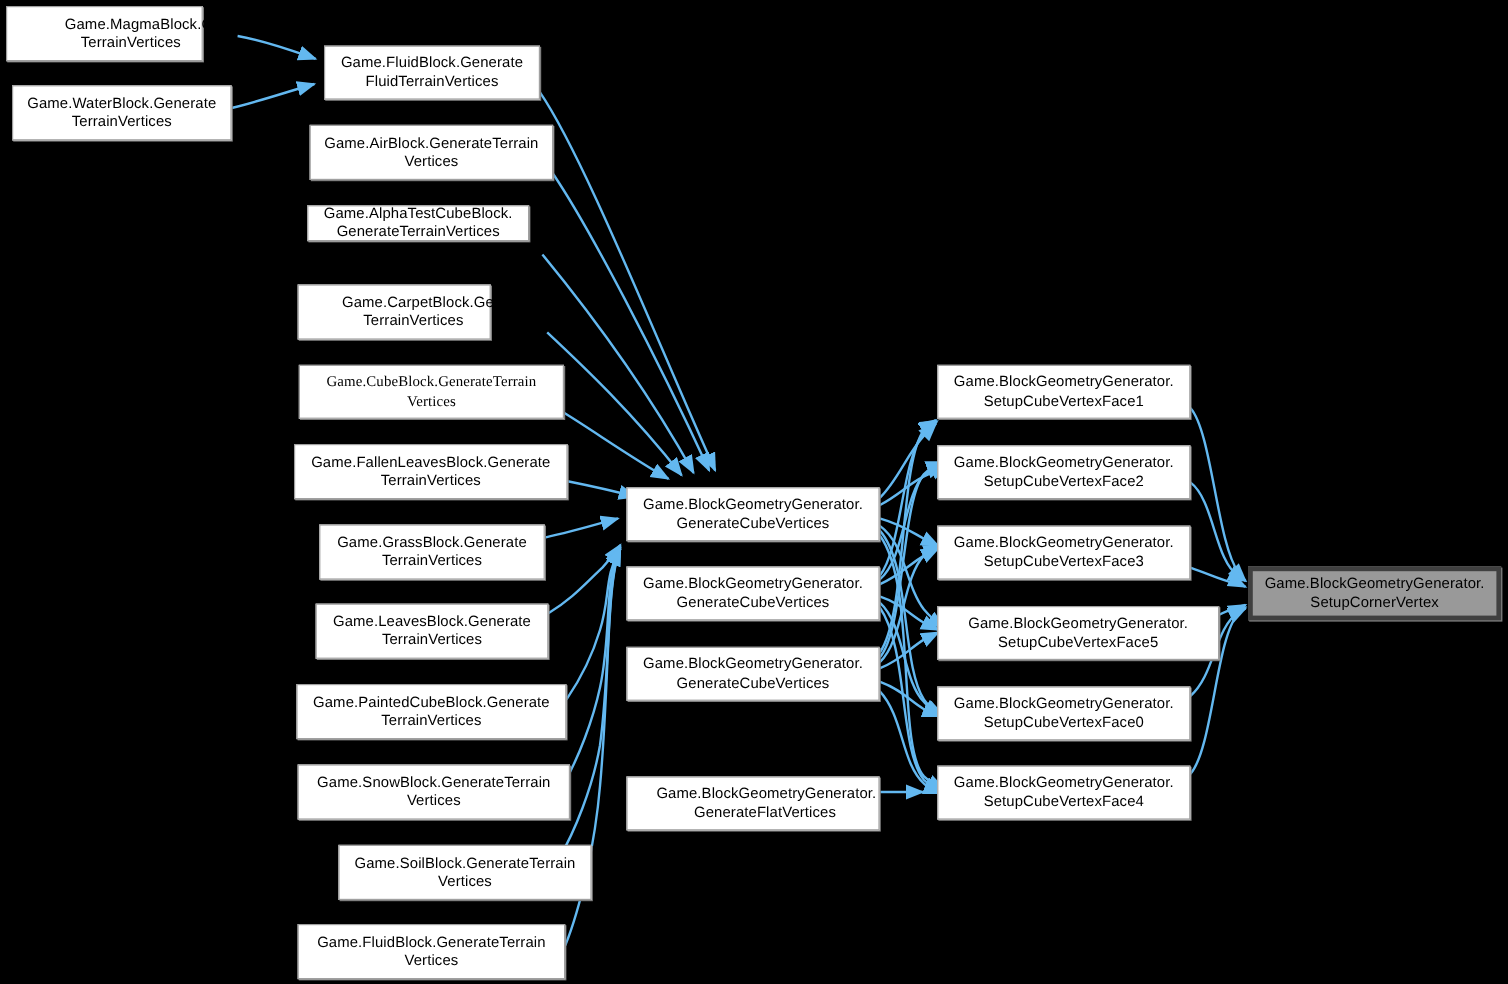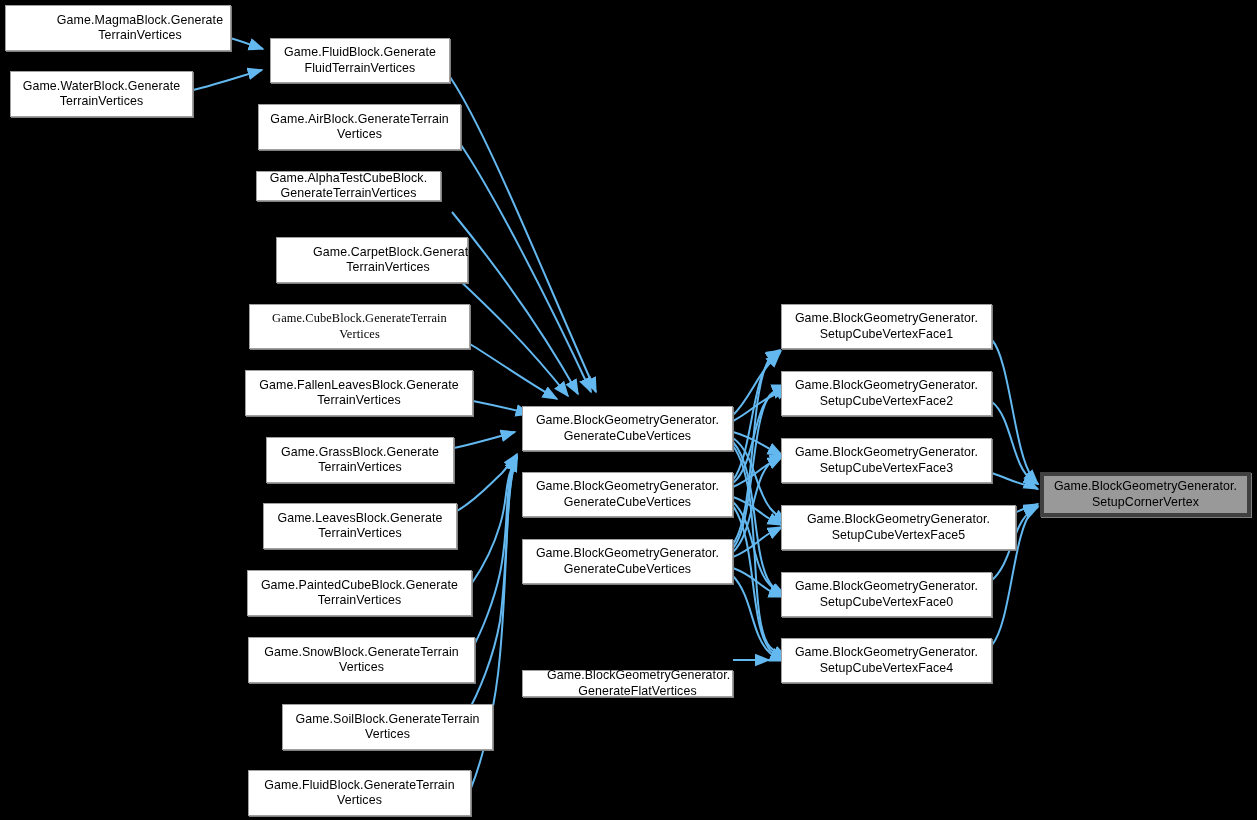--- a/index.html
+++ b/index.html
@@ -59,36 +59,36 @@
         <path d="M733,660 C748,660 757,660 769,660" fill="none" stroke="#63b8f0" stroke-width="2" marker-end="url(#arrow)"></path>
         <path d="M992,340 C1010,360 1014,452 1032,477 C1034,480 1036,482 1038,484" fill="none" stroke="#63b8f0" stroke-width="2" marker-end="url(#arrow)"></path>
         <path d="M992,402 C1012,417 1012,467 1032,480 C1034,481 1036,483 1038,484" fill="none" stroke="#63b8f0" stroke-width="2" marker-end="url(#arrow)"></path>
         <path d="M992,473 C1009,479 1016,483 1032,487 C1034,488 1036,488 1038,489" fill="none" stroke="#63b8f0" stroke-width="2" marker-end="url(#arrow)"></path>
         <path d="M992,522 C1010,517 1015,511 1032,506 C1034,505 1036,505 1038,504" fill="none" stroke="#63b8f0" stroke-width="2" marker-end="url(#arrow)"></path>
         <path d="M992,580 C1012,563 1012,524 1032,510 C1034,508 1036,507 1038,506" fill="none" stroke="#63b8f0" stroke-width="2" marker-end="url(#arrow)"></path>
         <path d="M992,645 C1011,623 1013,532 1032,511 C1034,509 1036,508 1038,507" fill="none" stroke="#63b8f0" stroke-width="2" marker-end="url(#arrow)"></path>
       </g>
   </svg>
   <div id="node-layer">
-      <div class="node" style="left: 5px; top: 5px; width: 226px; height: 46px; padding-left: 48px;">
+      <div class="node" style="left: 5px; top: 5px; width: 164px; height: 46px; padding-left: 48px;">
         <span>Game.MagmaBlock.Generate TerrainVertices</span>
       </div>
       <div class="node" style="left: 10px; top: 71px; width: 183px; height: 46px;">
         <span>Game.WaterBlock.Generate TerrainVertices</span>
       </div>
       <div class="node" style="left: 270px; top: 38px; width: 180px; height: 45px;">
         <span>Game.FluidBlock.Generate FluidTerrainVertices</span>
       </div>
       <div class="node" style="left: 258px; top: 104px; width: 203px; height: 46px;">
         <span>Game.AirBlock.GenerateTerrain Vertices</span>
       </div>
       <div class="node" style="left: 256px; top: 171px; width: 185px; height: 30px;">
         <span>Game.AlphaTestCubeBlock. GenerateTerrainVertices</span>
       </div>
-      <div class="node" style="left: 276px; top: 237px; width: 192px; height: 46px; padding-left: 36px;">
+      <div class="node" style="left: 248px; top: 237px; width: 161px; height: 46px; padding-left: 36px;">
         <span>Game.CarpetBlock.Generate TerrainVertices</span>
       </div>
       <div class="node" style="left: 249px; top: 304px; width: 221px; height: 45px; font-family: Liberation Serif, serif;">
         <span>Game.CubeBlock.GenerateTerrain Vertices</span>
       </div>
       <div class="node" style="left: 245px; top: 370px; width: 228px; height: 46px;">
         <span>Game.FallenLeavesBlock.Generate TerrainVertices</span>
       </div>
       <div class="node" style="left: 266px; top: 437px; width: 188px; height: 46px;">
         <span>Game.GrassBlock.Generate TerrainVertices</span>
@@ -110,21 +110,21 @@
       </div>
       <div class="node" style="left: 522px; top: 406px; width: 211px; height: 45px;">
         <span>Game.BlockGeometryGenerator. GenerateCubeVertices</span>
       </div>
       <div class="node" style="left: 522px; top: 472px; width: 211px; height: 45px;">
         <span>Game.BlockGeometryGenerator. GenerateCubeVertices</span>
       </div>
       <div class="node" style="left: 522px; top: 539px; width: 211px; height: 45px;">
         <span>Game.BlockGeometryGenerator. GenerateCubeVertices</span>
       </div>
-      <div class="node" style="left: 522px; top: 670px; width: 211px; height: 27px; padding-left: 24px;">
+      <div class="node" style="left: 522px; top: 647px; width: 211px; height: 45px; padding-left: 24px;">
         <span>Game.BlockGeometryGenerator. GenerateFlatVertices</span>
       </div>
       <div class="node" style="left: 781px; top: 304px; width: 211px; height: 45px;">
         <span>Game.BlockGeometryGenerator. SetupCubeVertexFace1</span>
       </div>
       <div class="node" style="left: 781px; top: 371px; width: 211px; height: 45px;">
         <span>Game.BlockGeometryGenerator. SetupCubeVertexFace2</span>
       </div>
       <div class="node" style="left: 781px; top: 438px; width: 211px; height: 45px;">
         <span>Game.BlockGeometryGenerator. SetupCubeVertexFace3</span>

